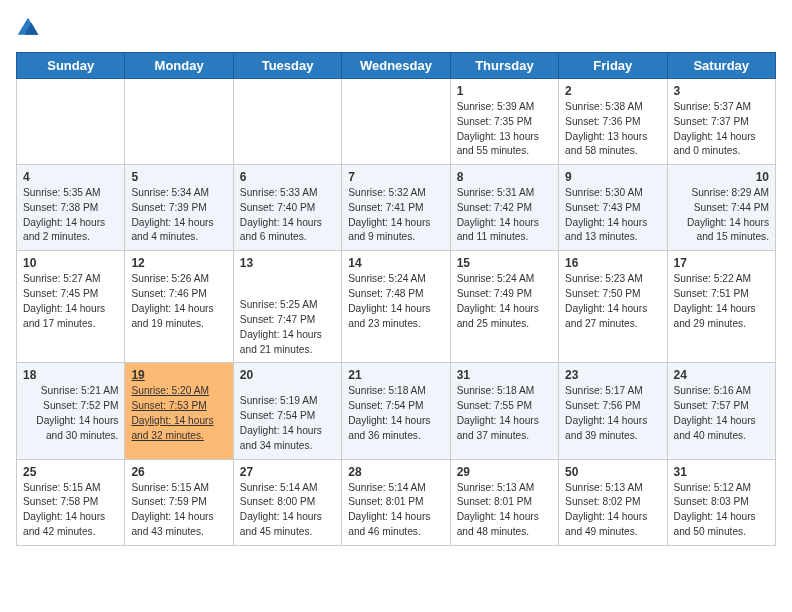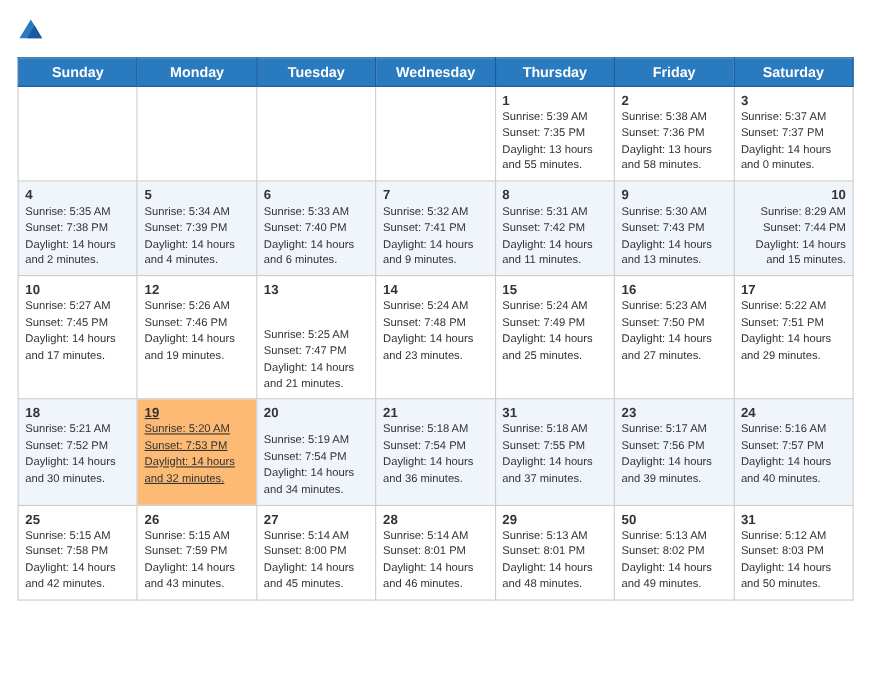--- a/index.html
+++ b/index.html
@@ -251,21 +251,21 @@
           <span class="day-number">17</span>
           <div class="day-info" style="white-space: pre-line;">Sunrise: 5:22 AM
 Sunset: 7:51 PM
 Daylight: 14 hours
 and 29 minutes.</div>
         </td>
       </tr>
       <tr>
         <td style="background: rgb(240, 245, 251);">
           <span class="day-number">18</span>
-          <div class="day-info" style="white-space: pre-line;">Sunrise: 5:21 AM
+          <div class="day-info" style="white-space: pre-line; text-align: right;">Sunrise: 5:21 AM
 Sunset: 7:52 PM
 Daylight: 14 hours
 and 30 minutes.</div>
         </td>
         <td style="background: #fdba74; text-decoration: underline;">
           <span class="day-number">19</span>
           <div class="day-info" style="white-space: pre-line;">Sunrise: 5:20 AM
 Sunset: 7:53 PM
 Daylight: 14 hours
 and 32 minutes.</div>

